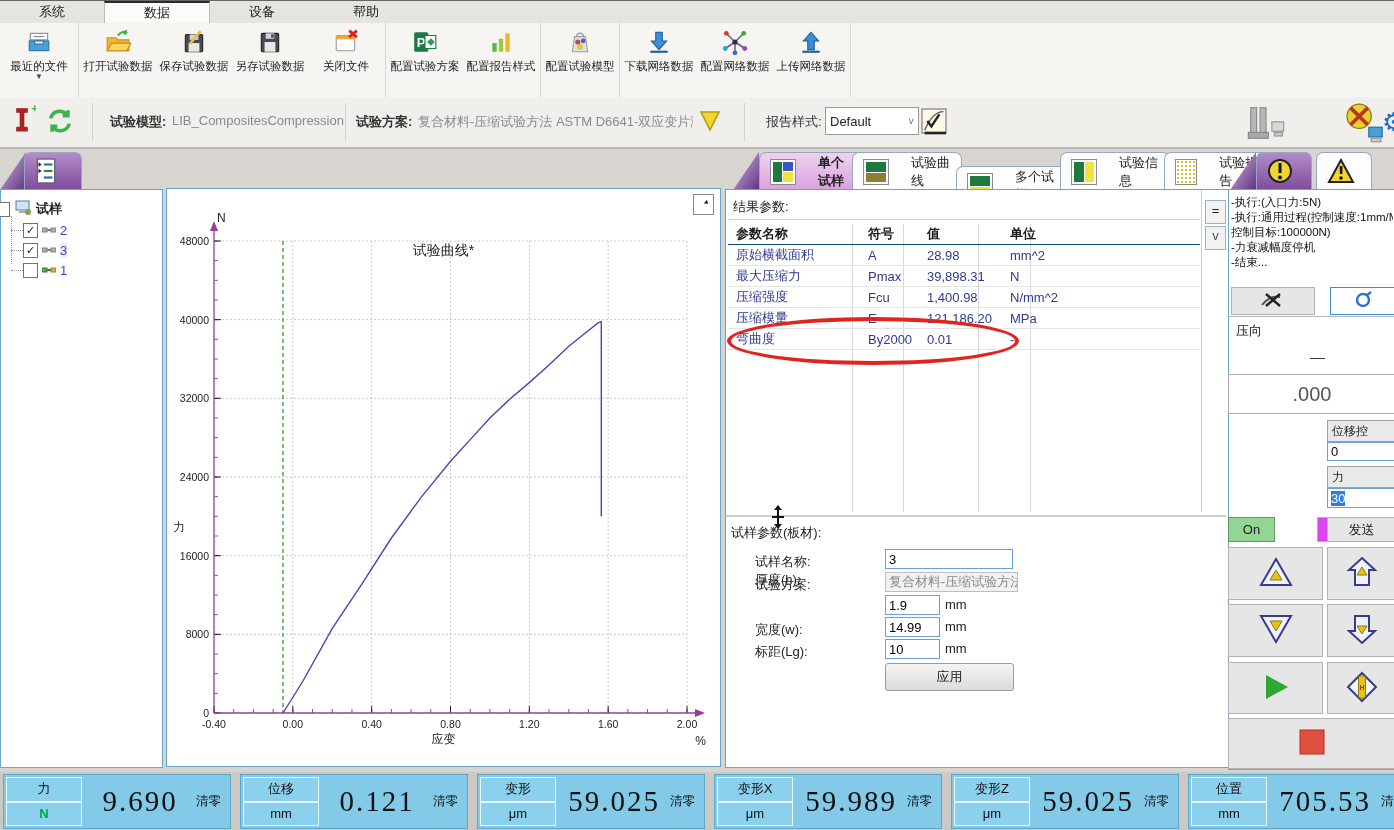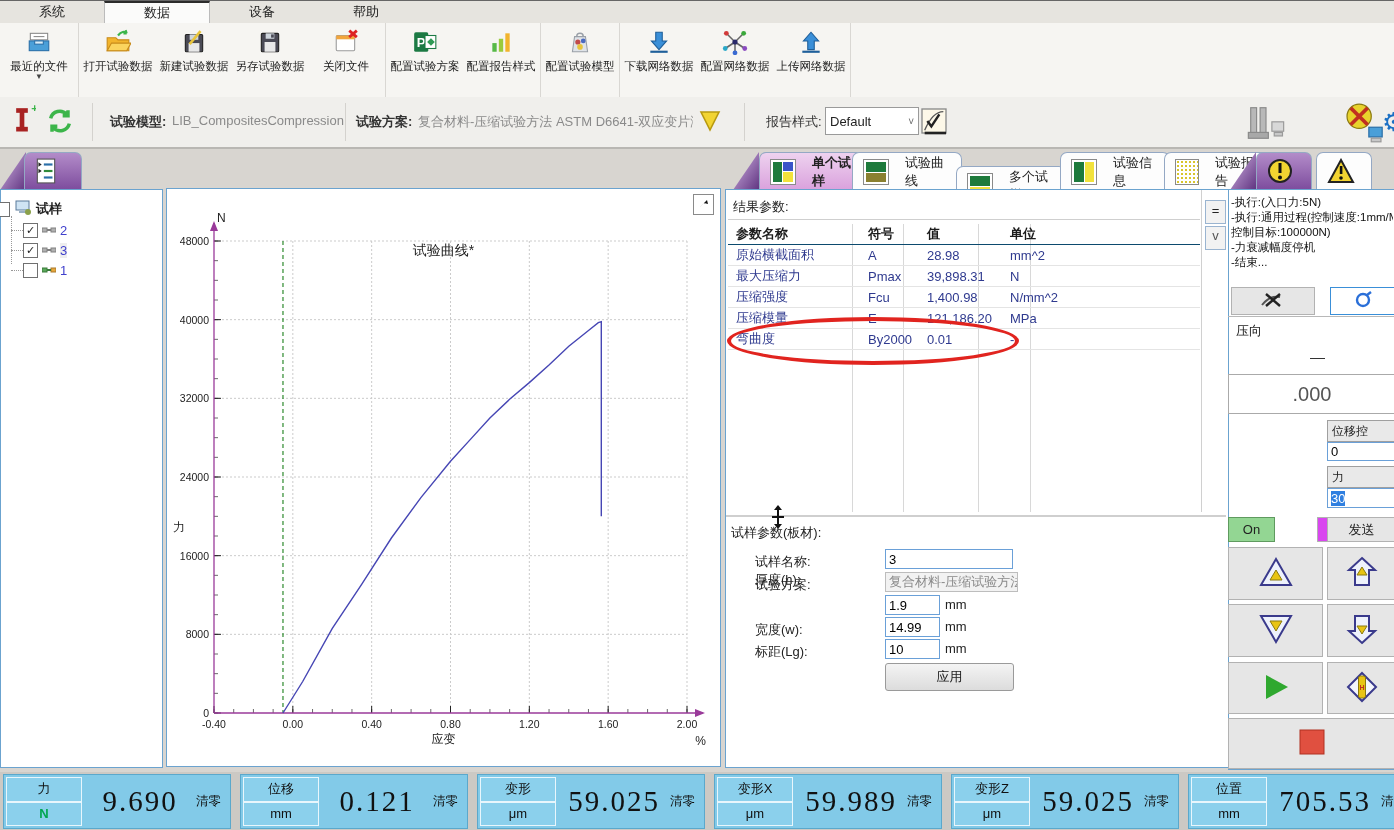--- a/index.html
+++ b/index.html
@@ -17,21 +17,21 @@
   .rbtn .lbl{font-size:11.5px;white-space:nowrap;margin-top:4px;color:#1c1c1c;}
   .rbtn svg{display:block;}
   .drop-caret{font-size:8px;color:#444;line-height:6px;}
   
   .toolbar2{left:0;top:97px;width:100%;height:50px;background:#f0efec;border-bottom:2px solid #b9b7b3;}
   .t2lbl{font-weight:bold;color:#333;}
   .t2val{color:#8a8a8a;}
   .t2sep{position:absolute;top:6px;width:1px;height:38px;background:#d4d2ce;}
   .dropdown{position:absolute;display:flex;align-items:center;justify-content:space-between;background:#fff;border:1px solid #9a9a9a;padding:0 4px;font-size:13px;}
   
-  .tab{position:absolute;height:38px;top:152px;display:flex;align-items:center;gap:16px;padding:0 10px;background:#fdfdfd;border:1px solid #94a8c4;border-bottom:none;border-radius:7px 7px 0 0;cursor:pointer;font-size:13px;}
+  .tab{position:absolute;height:38px;top:152px;display:flex;align-items:center;gap:22px;padding:0 10px;background:#fdfdfd;border:1px solid #94a8c4;border-bottom:none;border-radius:7px 7px 0 0;cursor:pointer;font-size:13px;}
   .tab.pink{background:linear-gradient(#eed2ef,#d9a0dc);font-weight:bold;}
   .tab.purple{background:linear-gradient(#b38cc9,#7b4a9c);}
   .wedge{position:absolute;top:152px;width:26px;height:38px;background:linear-gradient(to bottom right,#c0a0d4 20%,#5f3380);clip-path:polygon(100% 0,100% 100%,0 100%);}
   .tabicon{width:24px;height:24px;border:1px solid #8a8a8a;display:block;background:#fff;}
   
   .panel{position:absolute;background:#fff;border:1px solid #6ba3cf;}
   
   .tree-row{position:absolute;display:flex;align-items:center;gap:4px;height:18px;}
   .cb{width:13px;height:13px;border:1px solid #707070;background:#fff;font-size:11px;line-height:12px;text-align:center;color:#222;cursor:pointer;flex:none;}
   .tree-num{color:#4040cc;}
@@ -108,21 +108,21 @@
       </div>
       <div class="rbtn">
         <span>
             <svg width="26" height="26" viewBox="0 0 24 24">
               <rect x="4" y="5" width="16" height="16" rx="1" fill="#4a4a55" stroke="#222"></rect>
               <rect x="8" y="5" width="8" height="5" fill="#cfd6dd"></rect>
               <rect x="7" y="13" width="10" height="8" fill="#e8e8e8"></rect>
               <line x1="18" y1="2" x2="8" y2="14" stroke="#e8c43c" stroke-width="2.4"></line>
             </svg>
           </span>
-        <span class="lbl">新建试验数据</span>
+        <span class="lbl">保存试验数据</span>
       </div>
       <div class="rbtn">
         <span>
             <svg width="26" height="26" viewBox="0 0 24 24">
               <rect x="4" y="4" width="16" height="17" rx="1" fill="#4a4a55" stroke="#222"></rect>
               <rect x="8" y="4" width="8" height="5" fill="#cfd6dd"></rect>
               <rect x="13" y="5" width="2.5" height="3" fill="#4a4a55"></rect>
               <rect x="7" y="12" width="10" height="9" fill="#e8e8e8"></rect>
             </svg>
           </span>

